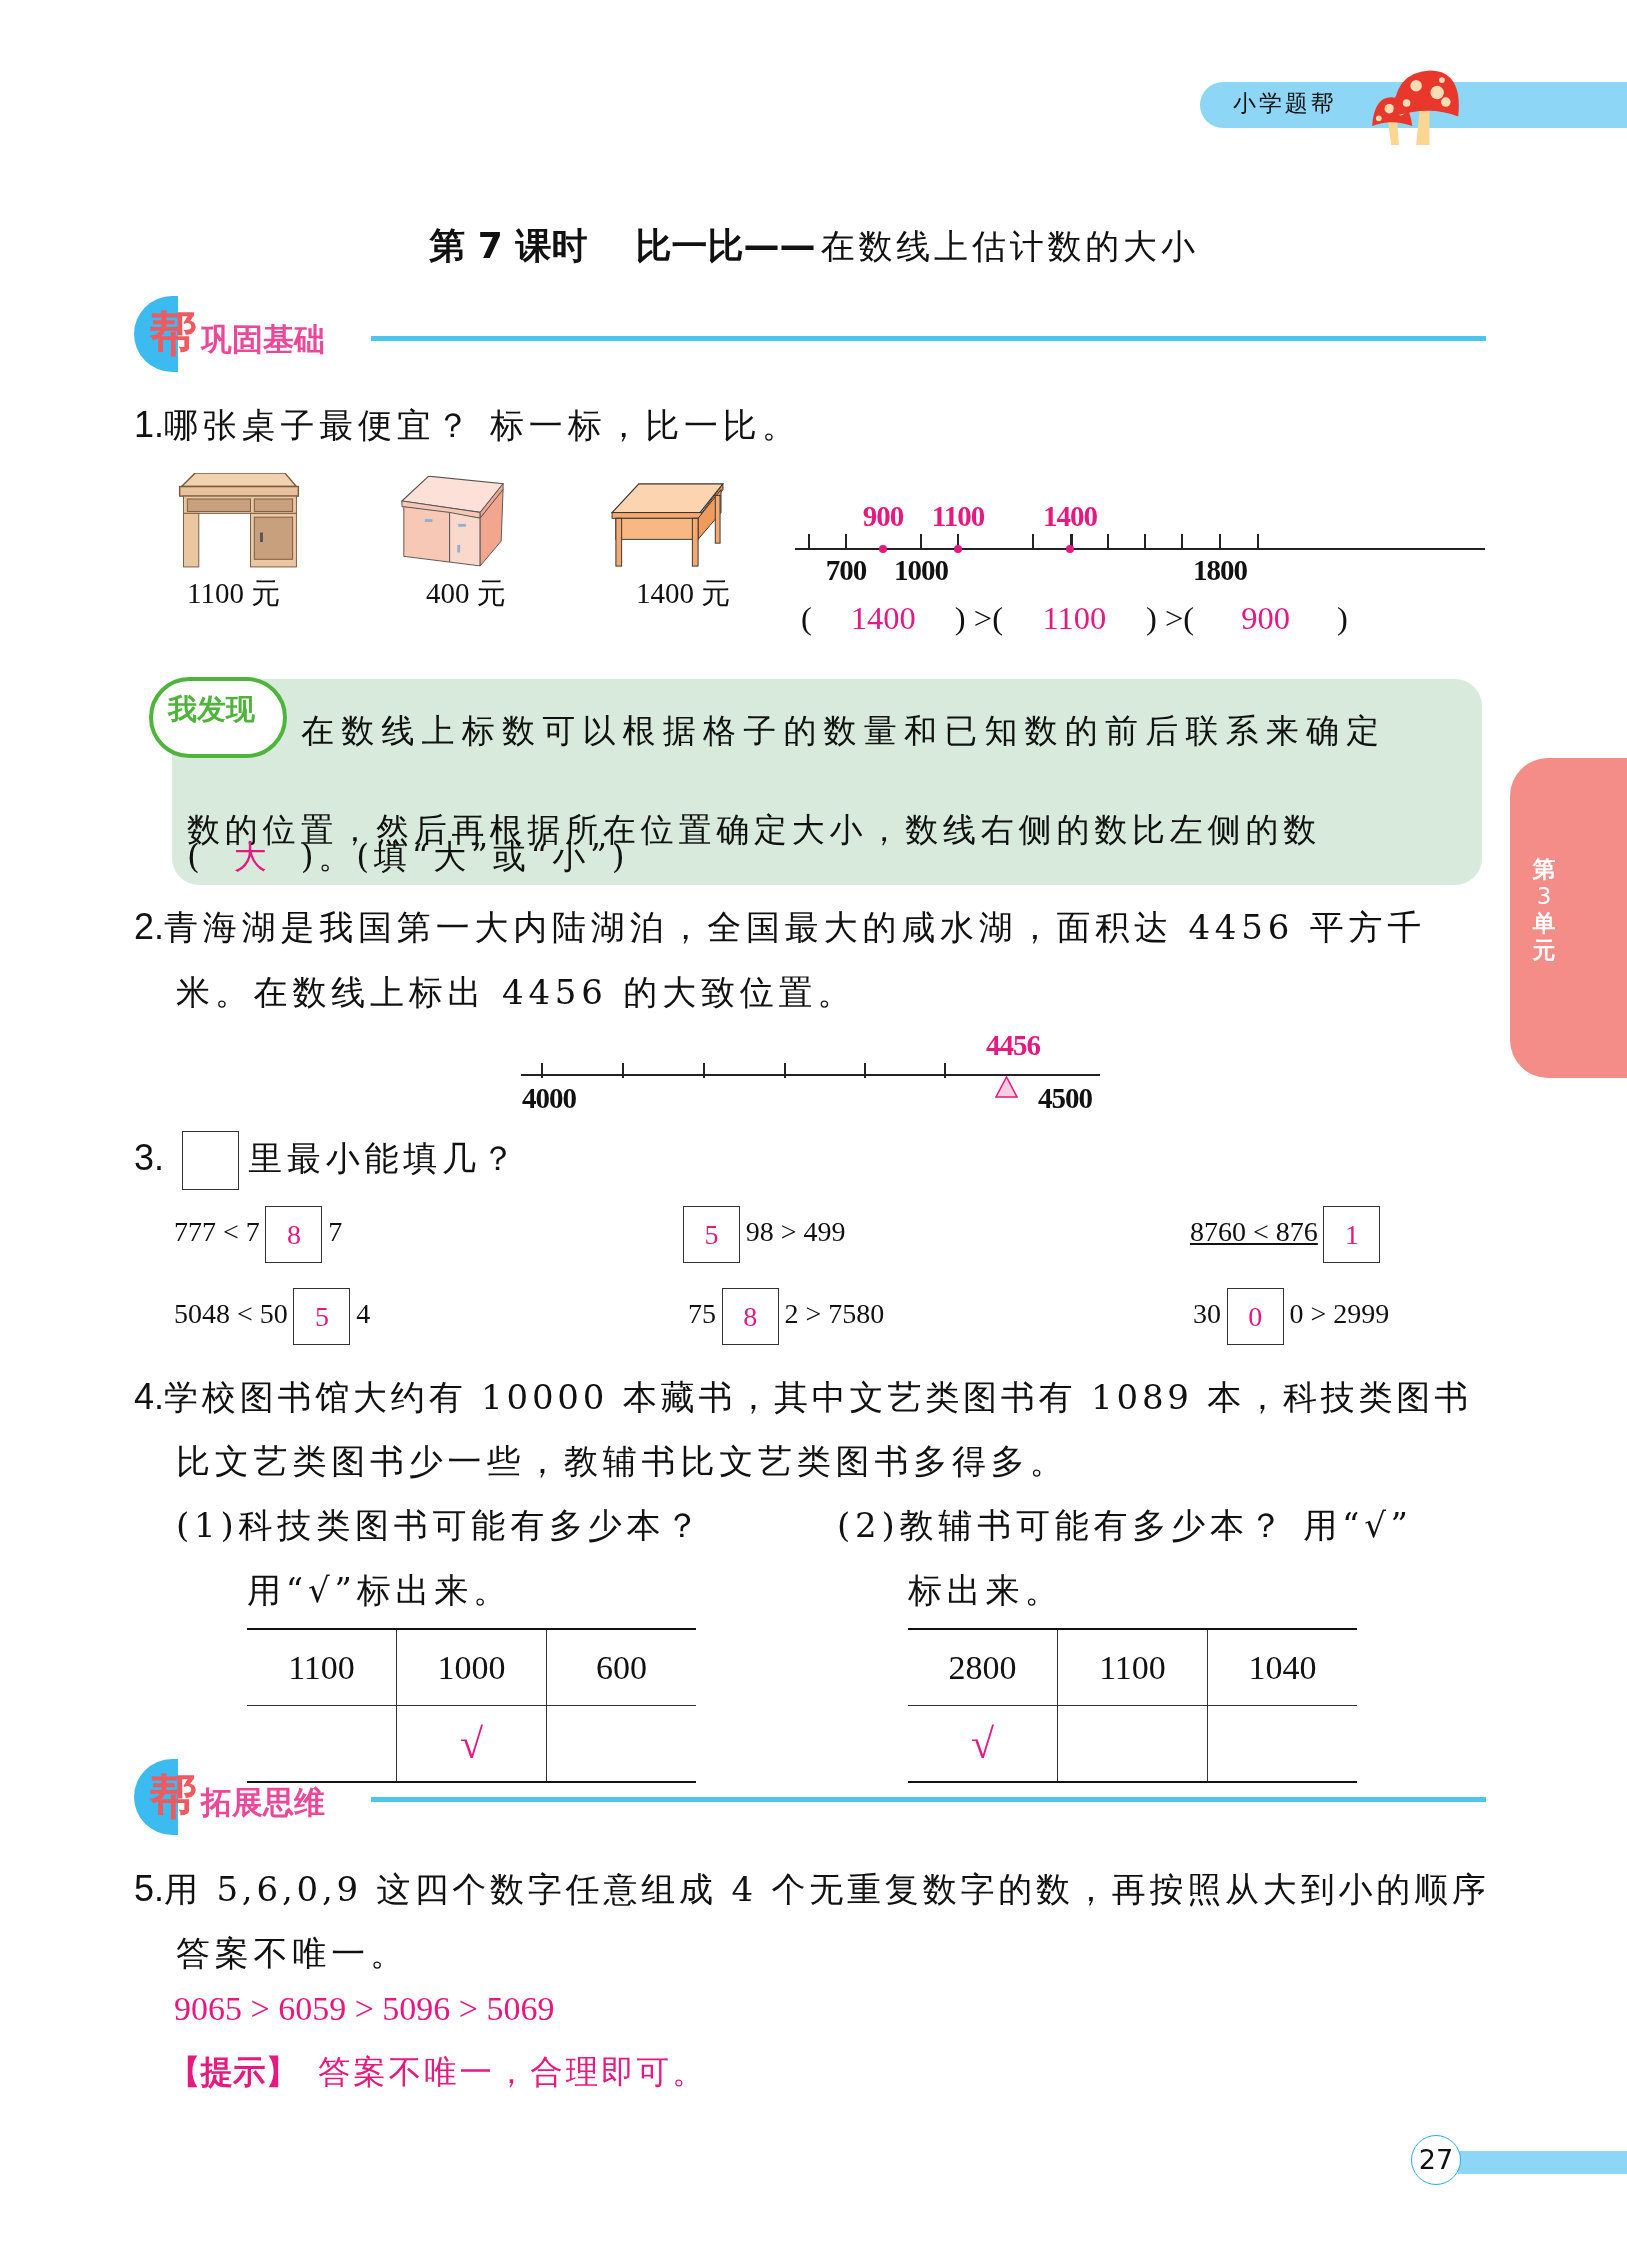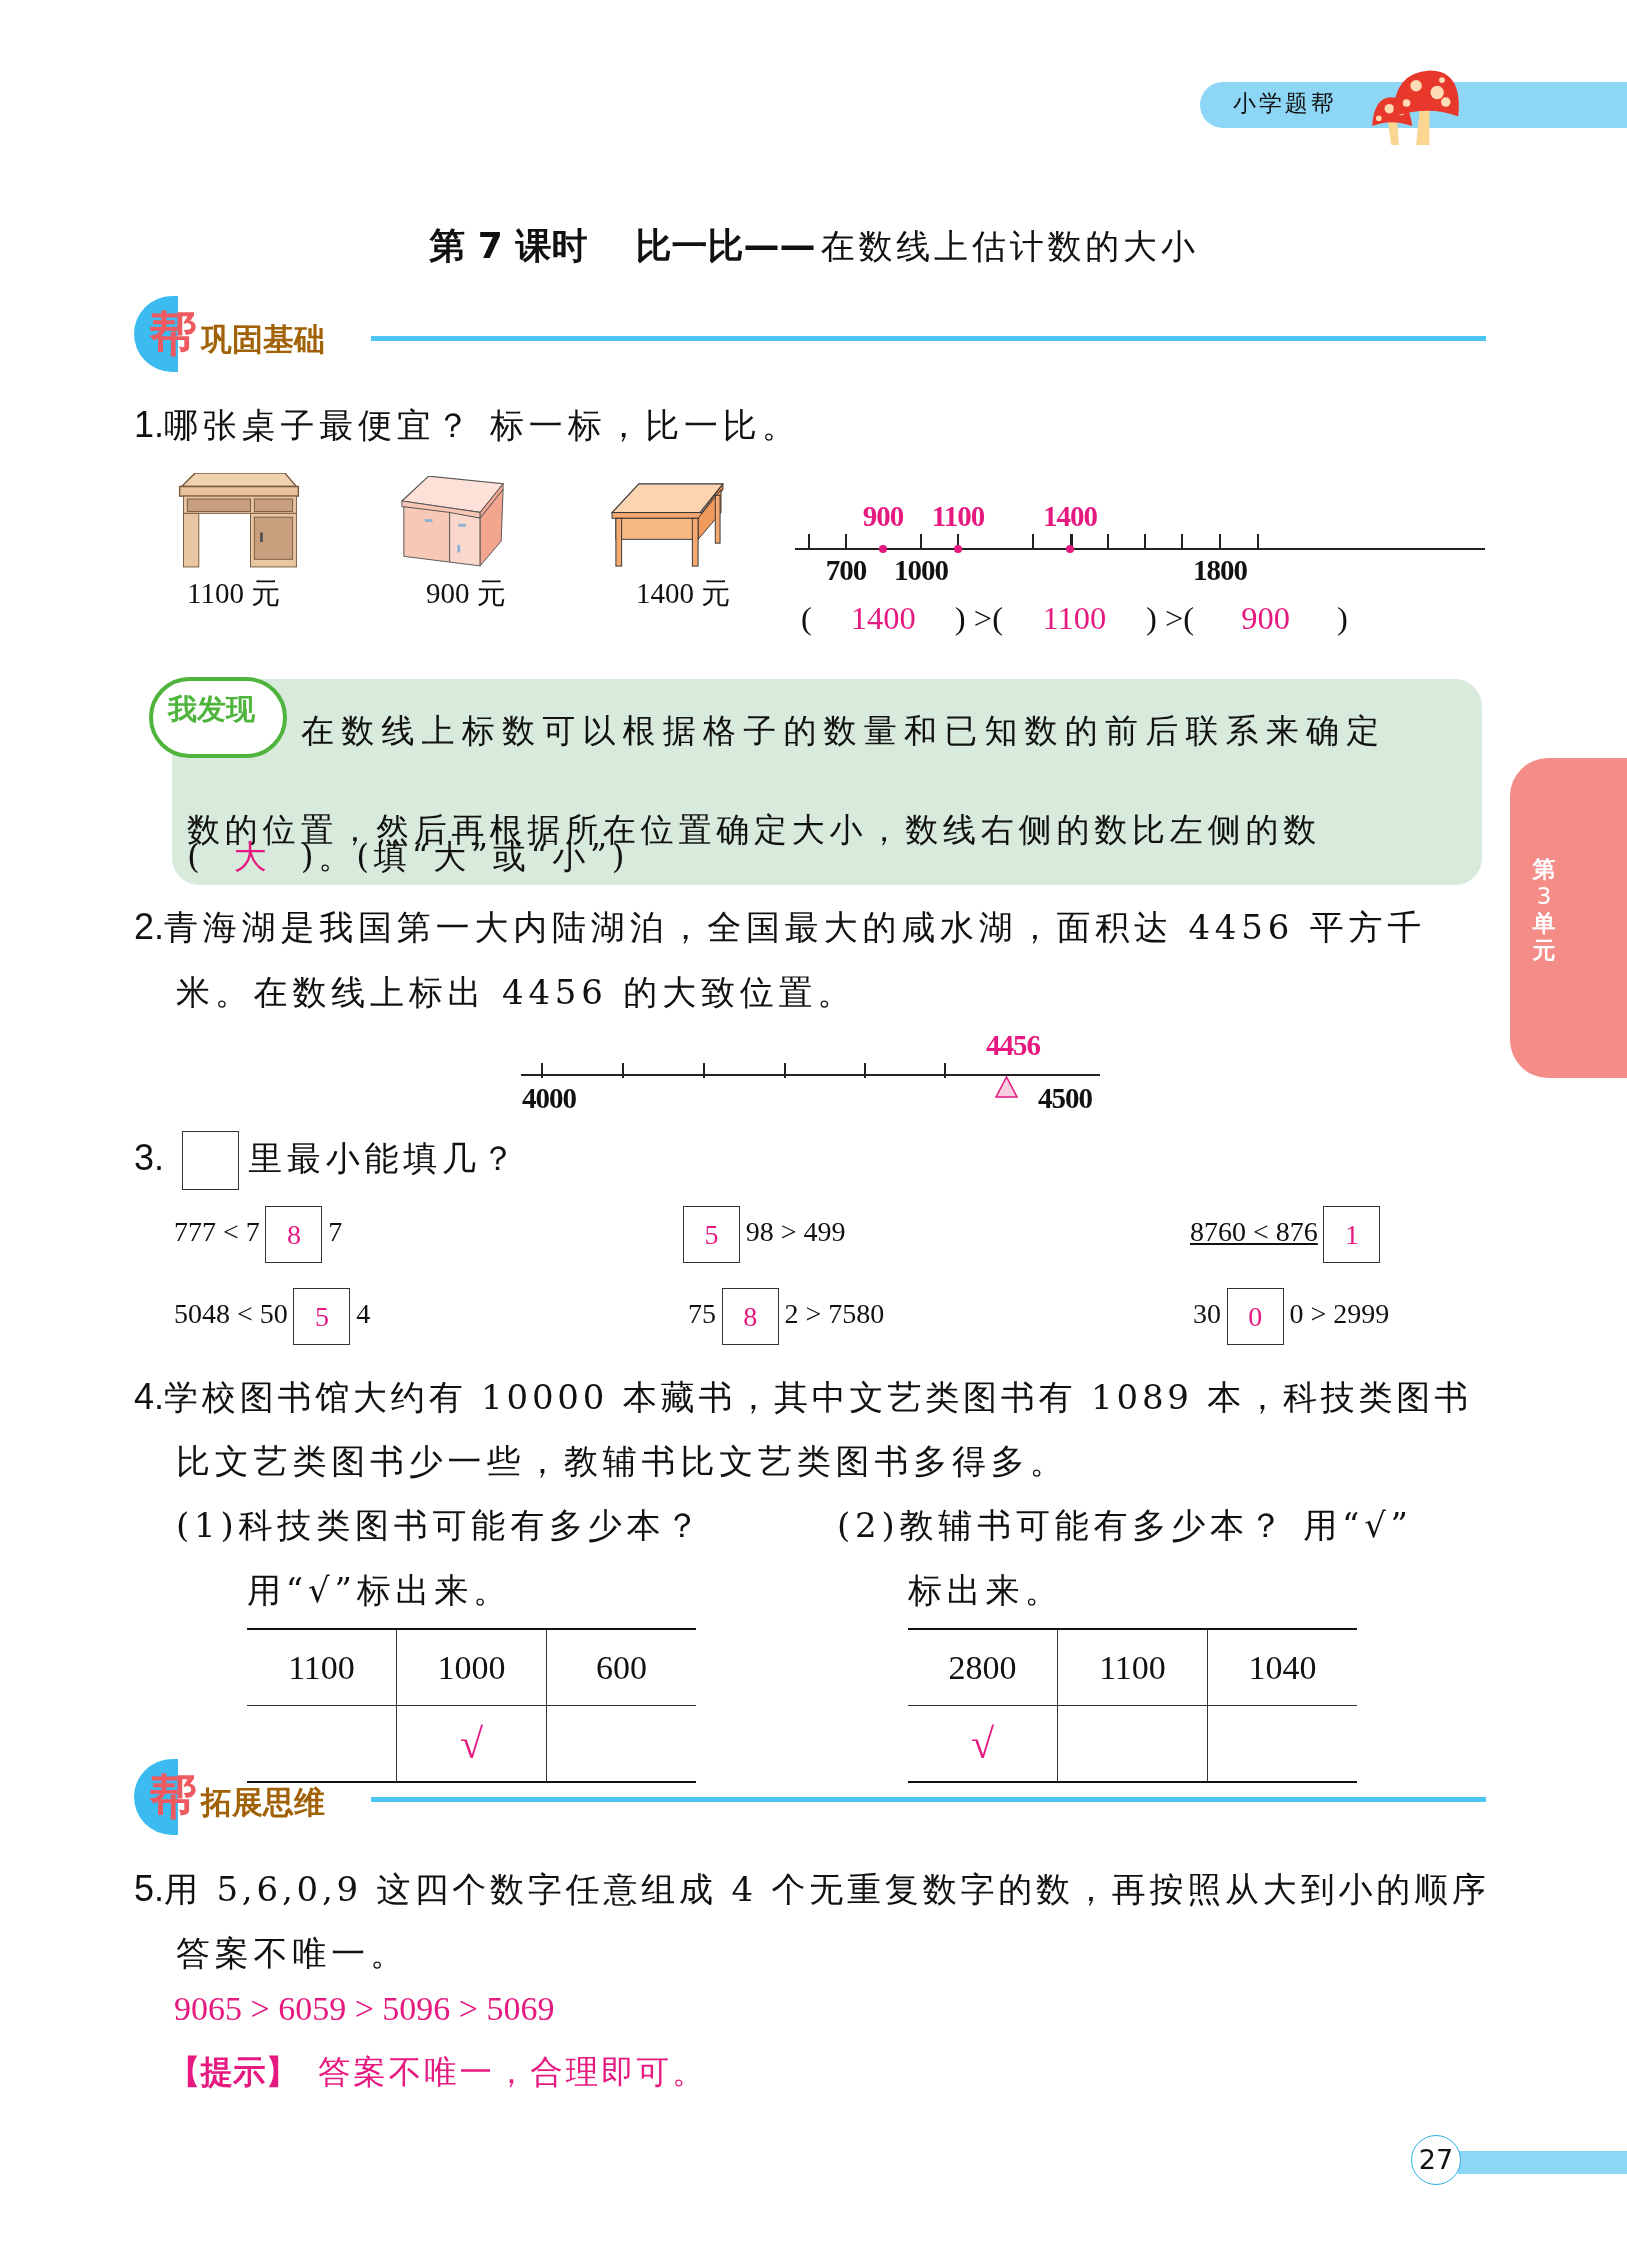--- a/index.html
+++ b/index.html
@@ -19,21 +19,21 @@
   .box{display:inline-block;border:1.9px solid #333;width:55px;height:55px;text-align:center;line-height:55px;vertical-align:middle;color:#e5197f;margin:0 5.7px;}
   .row3{position:absolute;font-family:"Liberation Serif",serif;font-size:28px;white-space:nowrap;}
   table.t{position:absolute;border-collapse:collapse;font-family:"Liberation Serif",serif;font-size:34px;}
   table.t td{width:147px;height:73px;text-align:center;border-left:1px solid #333;}
   table.t td:first-child{border-left:none;}
   table.t tr:first-child td{border-top:2.9px solid #111;border-bottom:1.9px solid #333;}
   table.t tr:last-child td{border-bottom:2.9px solid #111;}
   .sec-line{position:absolute;height:4.8px;background:#4cc6f0;}
   .sec-badge{position:absolute;}
   .sec-bang{font-family:"DejaVu Sans",sans-serif;font-weight:bold;color:#ef5a61;font-size:48px;}
-  .sec-title{font-family:"DejaVu Sans",sans-serif;font-weight:bold;color:#a16207;font-size:31px;}
+  .sec-title{font-family:"DejaVu Sans",sans-serif;font-weight:bold;color:#ec4899;font-size:31px;}
 </style>
 </head>
 <body>
 
 <div class="abs" style="left:1200px;top:82px;width:428px;height:46px;background:#8dd6f5;border-radius:23px 0 0 23px;"></div>
 <div class="abs sans" style="left:1233px;top:88px;font-size:23px;color:#111;letter-spacing:2.9px;">小学题帮</div>
 
 <svg class="abs" style="left:1353px;top:59px;" width="110" height="88" viewBox="0 0 115 92">
   <path d="M36 62 L40 90 L48 90 L46 62 Z" fill="#fbd592"></path>
   <path d="M20 70 Q22 40 40 40 Q58 40 62 70 Q40 62 20 70 Z" fill="#e8382b"></path>
@@ -93,21 +93,21 @@
   <polygon points="2,32 30,2 118,2 94,32" fill="#fcd4b0" stroke="#333" stroke-width="1.2"></polygon>
   <rect x="2" y="32" width="94" height="6" fill="#f4a970" stroke="#333"></rect>
   <polygon points="96,32 118,2 118,8 96,38" fill="#f09050" stroke="#333"></polygon>
   <rect x="6" y="38" width="86" height="22" fill="#f7b884" stroke="#333"></rect>
   <polygon points="92,38 116,8 116,32 92,60" fill="#f09a5c" stroke="#333"></polygon>
   <rect x="6" y="38" width="6" height="50" fill="#f4a970" stroke="#333"></rect>
   <rect x="86" y="38" width="6" height="50" fill="#f4a970" stroke="#333"></rect>
   <rect x="110" y="14" width="5" height="50" fill="#f4a970" stroke="#333"></rect>
 </svg>
 <div class="abs serif" style="left:187px;top:574px;font-size:29px;">1100 元</div>
-<div class="abs serif" style="left:426px;top:574px;font-size:29px;">900 元</div>
+<div class="abs serif" style="left:426px;top:574px;font-size:29px;">400 元</div>
 <div class="abs serif" style="left:636px;top:574px;font-size:29px;">1400 元</div>
 
 <div>
   <div class="nl-line" style="left:795px;top:548px;width:690px;"></div>
   <div class="tick" style="left:808px;top:534px;"></div>
     <div class="tick" style="left:845px;top:534px;"></div>
   <div class="tick" style="left:920px;top:534px;"></div>
     <div class="tick" style="left:957px;top:534px;"></div>
   <div class="tick" style="left:1032px;top:534px;"></div>
     <div class="tick" style="left:1070px;top:534px;"></div>

